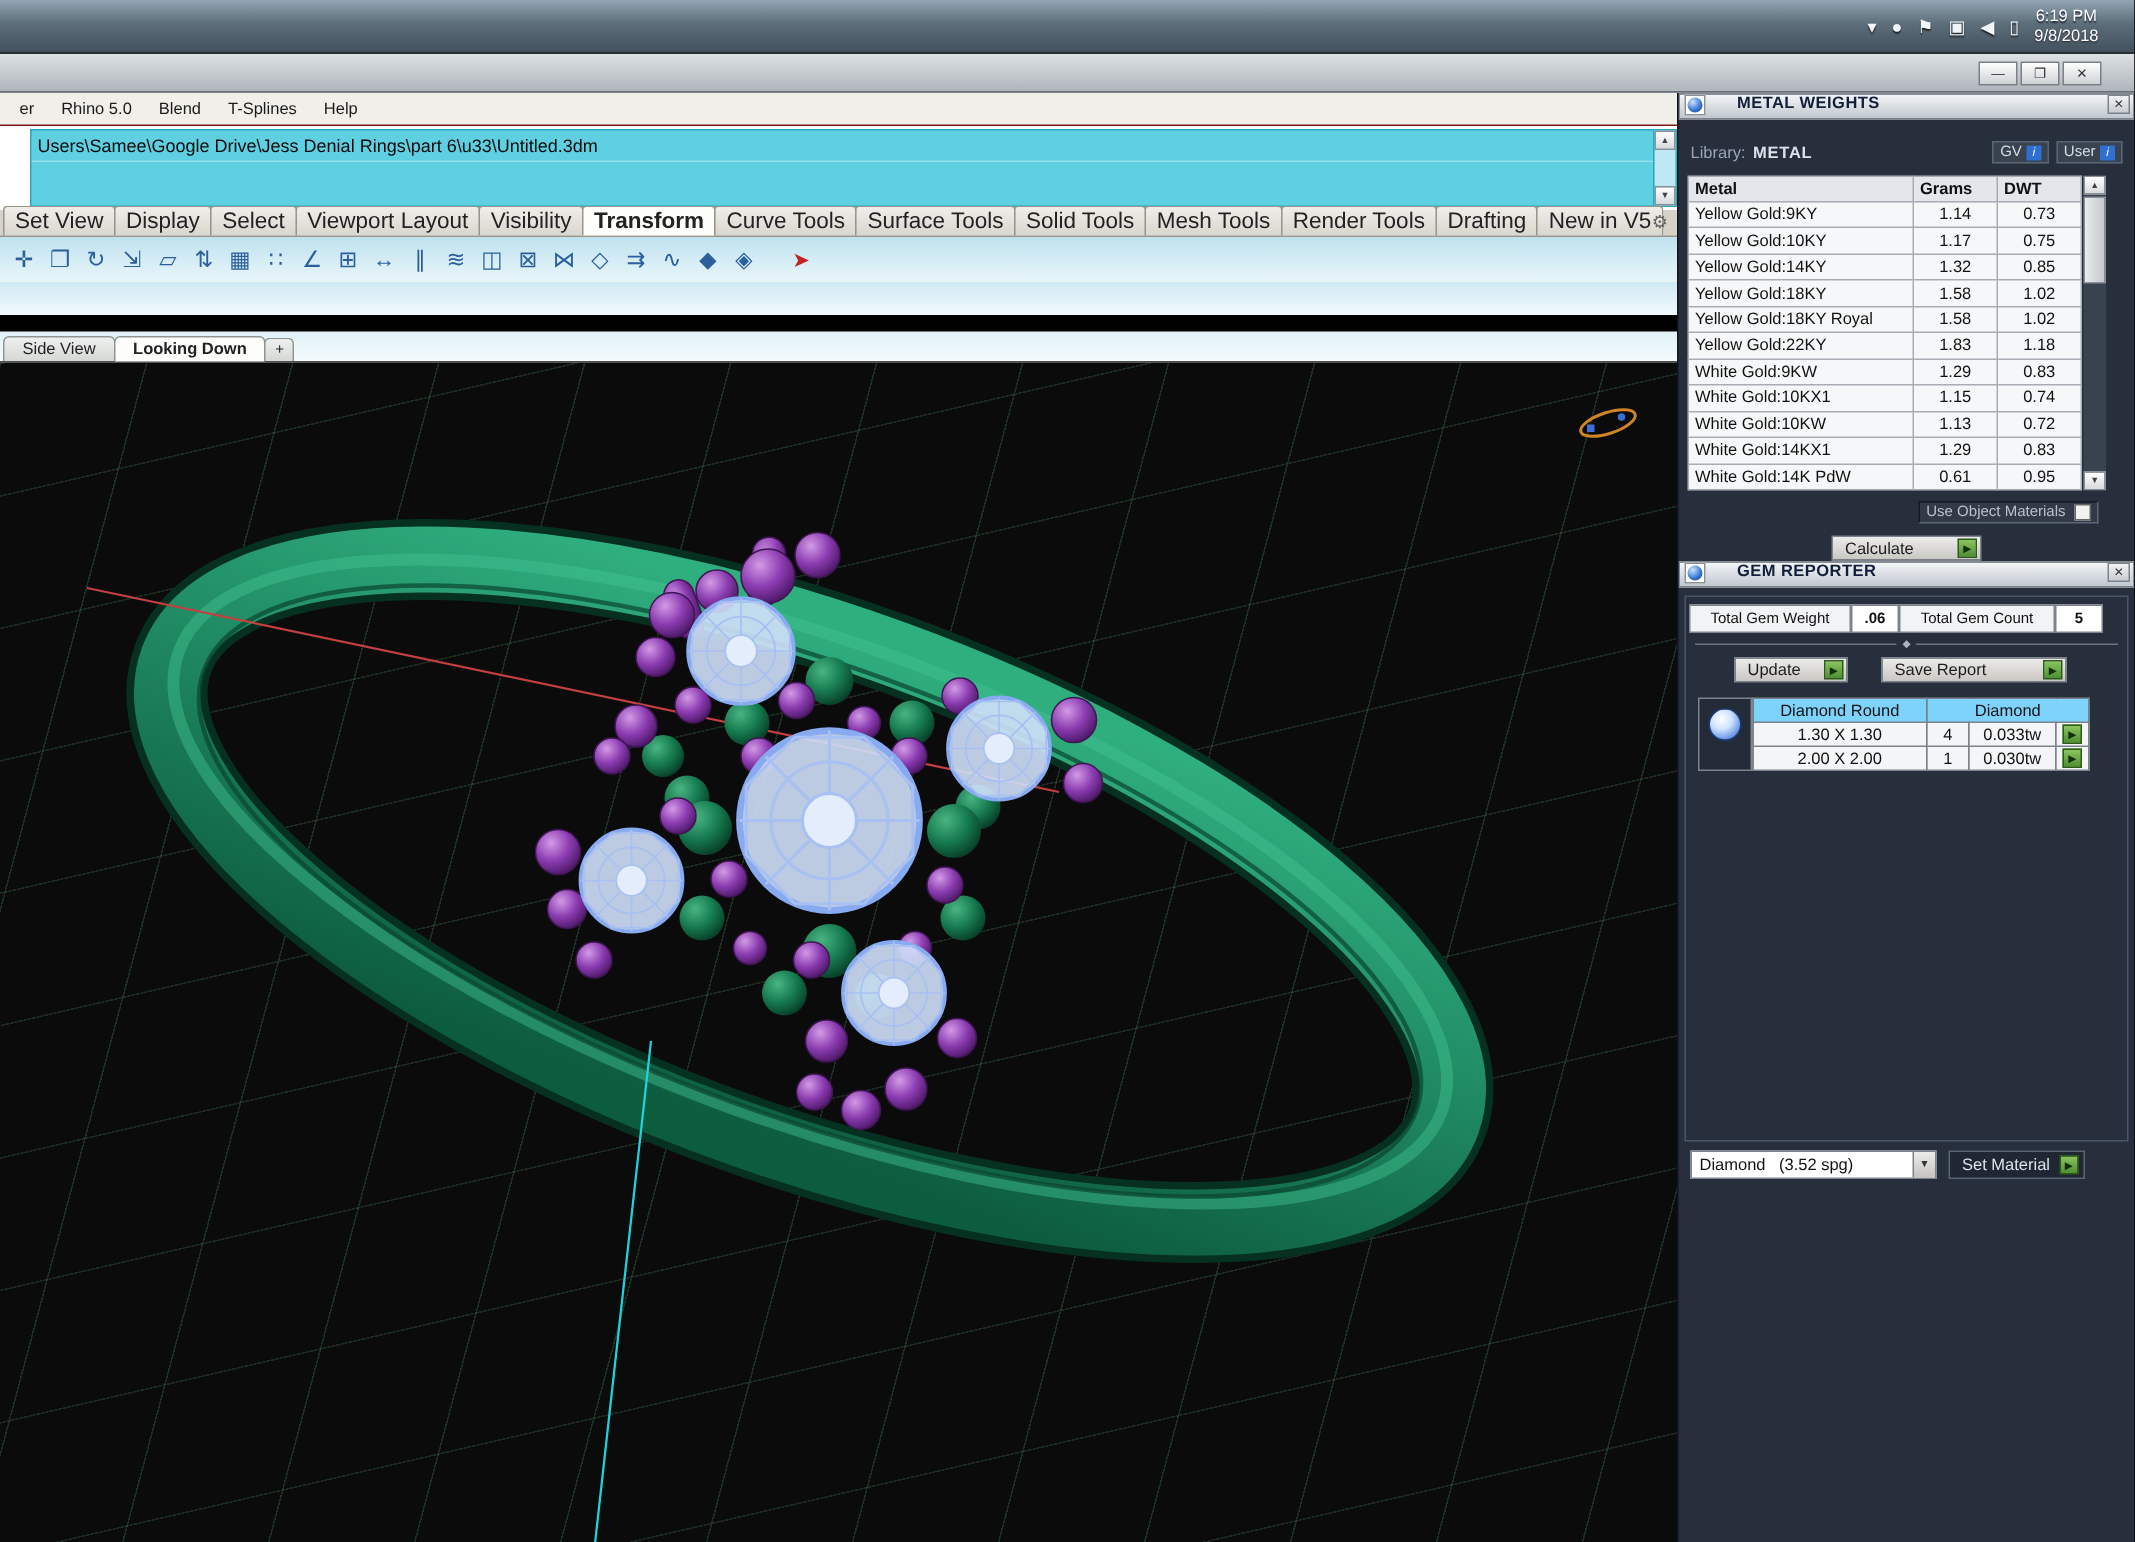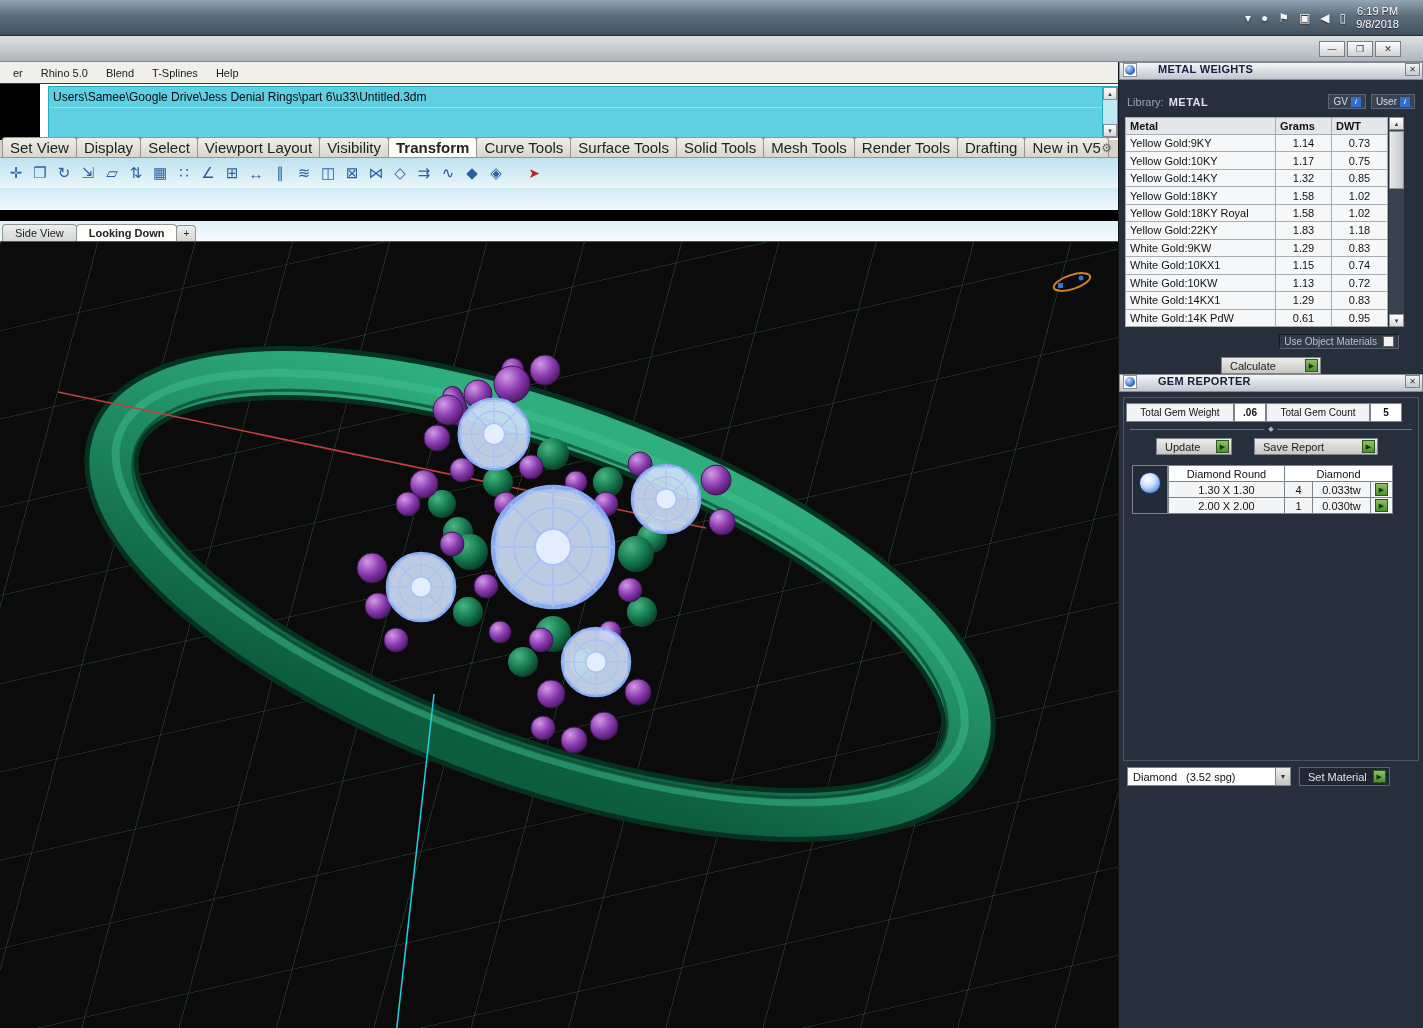--- a/index.html
+++ b/index.html
@@ -24,21 +24,21 @@
   
   .main { flex:1; display:flex; }
   .leftcol { width:1118px; display:flex; flex-direction:column; }
   .rightpanel { flex:1; background:#272f3c; border-left:1px solid #10151c; display:flex; flex-direction:column; overflow:hidden; }
 
   
   .menubar { height:22px; background:#f1efe9; border-bottom:1px solid #7f1d1d; display:flex; align-items:center; padding-left:4px; }
   .menu-item { font-size:11px; color:#1b1b1b; padding:2px 9px; cursor:default; }
 
   
-  .cmdwrap { height:56px; background:#fff; padding:2px 0 2px 8px; display:flex;margin-left:40px; }
+  .cmdwrap { height:56px; background:#fff; padding:2px 0 2px 20px; display:flex; }
   .cmdarea { flex:1; background:#5fcfe2; border:1px solid #2aa8c0; position:relative; }
   .cmdline { font-size:12px; color:#0a0a0a; padding:3px 4px; border-bottom:1px solid rgba(255,255,255,.35); }
   .cmdscroll { width:15px; background:#bfe9f2; border:1px solid #2aa8c0; border-left:none; display:flex; flex-direction:column; justify-content:space-between; }
   .scrollbtn { height:13px; background:linear-gradient(#ffffff,#d7dadd); border:1px solid #8a9098; font-size:6px;
                color:#444; display:flex; align-items:center; justify-content:center; }
 
   
   .tabrow { height:18px; background:#d6d2c9; display:flex; align-items:flex-end; padding-left:2px; position:relative; border-bottom:1px solid #9a958a; }
   .rtab { font-size:15px; color:#222; background:linear-gradient(#efeeea,#d9d6cd); border:1px solid #9a958a; border-bottom:none;
           padding:1px 7px 1px 7px; margin-right:-1px; border-radius:3px 3px 0 0; white-space:nowrap; }
@@ -122,21 +122,21 @@
   .splitter .handle { position:absolute; left:50%; top:1px; transform:translateX(-50%); font-size:7px; color:#aab2bd;
                       background:#272f3c; padding:0 4px; }
   .btnrow { display:flex; gap:22px; margin:3px 0 0 32px; }
 
   .gemtable { display:flex; margin:10px 0 0 8px; }
   .gemicon-cell { width:36px; background:#232b38; border:1px solid #7d838c; display:flex; align-items:flex-start; justify-content:center; padding-top:6px; }
   .gemorb { width:22px; height:22px; border-radius:50%;
             background:radial-gradient(circle at 38% 32%, #ffffff, #cfe2ff 38%, #6d9ae6 72%, #2b4f9e); border:1px solid #1c3a74; }
   .gtable { border-collapse:collapse; }
   .gtable th, .gtable td { border:1px solid #7d838c; font-size:11px; height:16px; padding:0 4px; color:#111; background:#f4f5f6; }
-  .gtable th { background:#ffffff; font-weight:normal; text-align:center; }
+  .gtable th { background:#7dd3fc; font-weight:normal; text-align:center; }
   .gt-size { width:116px; text-align:center; } .gt-count { width:28px; text-align:center; } .gt-wt { width:58px; text-align:center; }
   .gt-arrow { width:16px; padding:0; background:#f4f5f6; }
 
   .materialrow { display:flex; align-items:center; gap:8px; margin:6px 8px 0 8px; }
   .dropdown { width:164px; height:19px; background:#fff; border:1px solid #7d838c; display:flex; align-items:center; }
   .dropdown .ddname { font-size:11px; color:#111; padding-left:5px; flex:0 0 58px; }
   .dropdown .ddspg { font-size:11px; color:#111; flex:1; }
   .ddbtn { width:15px; height:17px; background:linear-gradient(#ececea,#c5c3be); border-left:1px solid #7d838c;
            font-size:7px; color:#333; display:flex; align-items:center; justify-content:center; }
   .darkbtn { display:flex; align-items:center; gap:6px; background:#1f2733; border:1px solid #5a6575;

